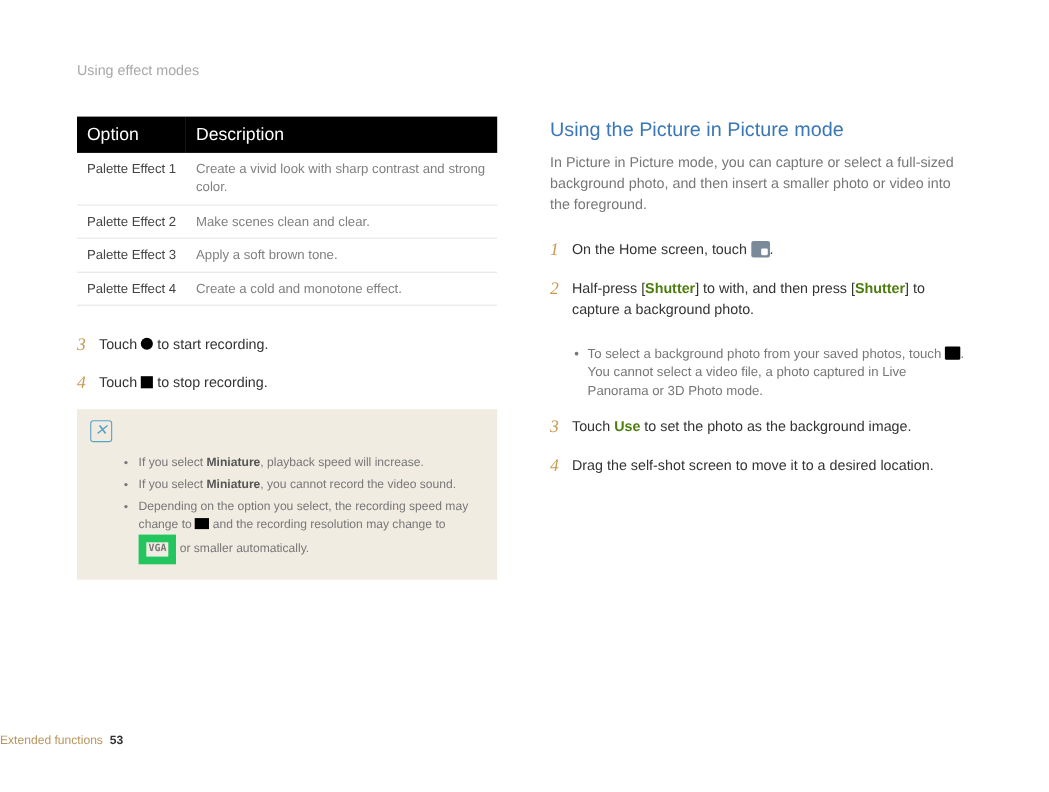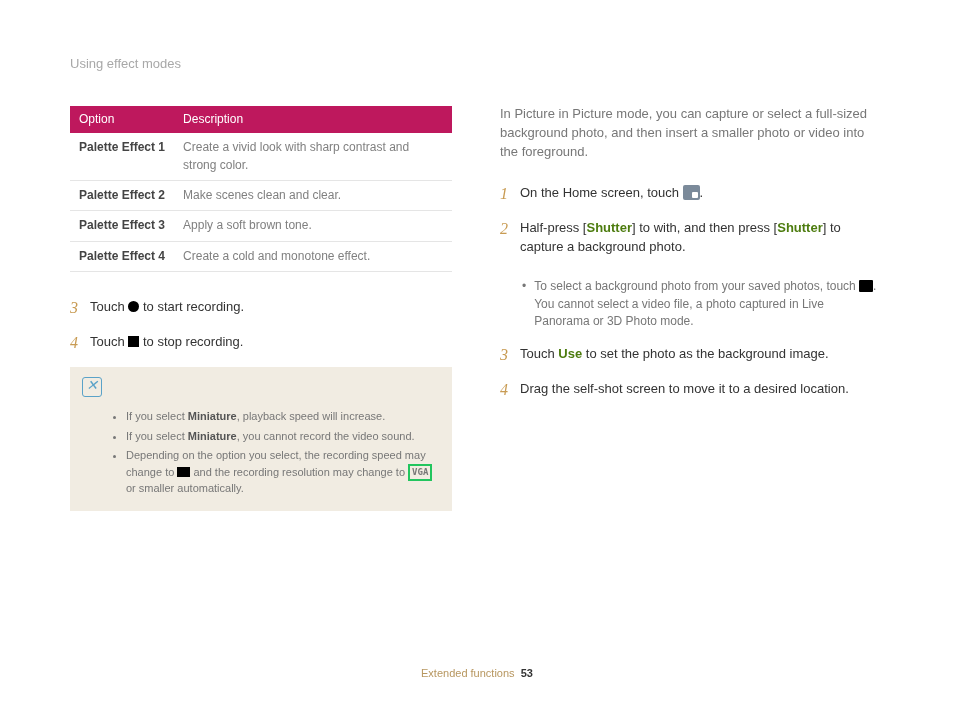--- a/index.html
+++ b/index.html
@@ -27,37 +27,37 @@
     font-weight: 300;
     margin-bottom: 32px;
   }
   table {
     border-collapse: collapse;
     width: 100%;
     font-size: 12px;
     margin-bottom: 24px;
   }
   th {
-    background: #be185d;
+    background: #000000;
     color: #fff;
     font-weight: 400;
     text-align: left;
     padding: 5px 9px;
-    font-size: 12px;
+    font-size: 16px;
   }
   td {
     padding: 6px 9px;
     color: #808080;
     border-bottom: 1px solid #e5e5e5;
     font-weight: 300;
     vertical-align: top;
   }
   td:first-child {
     color: #444;
-    font-weight: 700;
+    font-weight: 400;
     white-space: nowrap;
     width: 95px;
   }
   .step {
     display: flex;
     gap: 8px;
     margin-bottom: 12px;
     font-size: 13px;
     color: #333;
   }
@@ -118,21 +118,21 @@
     width: 13px; height: 10px;
     background: #000;
     vertical-align: -1px;
     position: relative;
   }
   .icon-vga {
     display: inline-block;
     font-family: monospace;
     font-weight: 700;
     font-size: 9px;
-    border: 2px solid #22c55e;
+    border: 7px solid #22c55e;
     padding: 0 2px;
     vertical-align: 1px;
   }
   .section-title {
     color: #3b77b5;
     font-size: 18px;
     font-weight: 400;
     margin-bottom: 8px;
   }
   .intro {
@@ -171,21 +171,20 @@
     display: inline-block;
     width: 14px; height: 12px;
     background: #000;
     vertical-align: -2px;
     border-radius:1px;
   }
   .footer {
     position: absolute;
     bottom: 38px;
     left: 0; right: 0;
-    text-align: center;
     font-size: 11px;
     color: #b7965f;
   }
   .footer .pg {
     color: #333;
     font-weight: 600;
   }
 </style>
 </head>
 <body>
@@ -244,20 +243,21 @@
           <span>If you select </span><span class="bold">Miniature</span><span>, you cannot record the video sound.</span>
         </li>
         <li>
           <span>Depending on the option you select, the recording speed may change to </span><span class="icon-clock"></span><span> and the recording resolution may change to </span><span class="icon-vga">VGA</span><span> or smaller automatically.</span>
         </li>
       </ul>
     </div>
   </div>
 
   <div class="col" style="padding-top:50px;">
+    <div class="section-title">Using the Picture in Picture mode</div>
     <div class="intro">In Picture in Picture mode, you can capture or select a full-sized background photo, and then insert a smaller photo or video into the foreground.</div>
 
     <div class="step">
       <span class="step-num">1</span>
       <span class="step-body">
         <span>On the Home screen, touch </span><span class="icon-app"></span><span>.</span>
       </span>
     </div>
 
     <div class="step">

